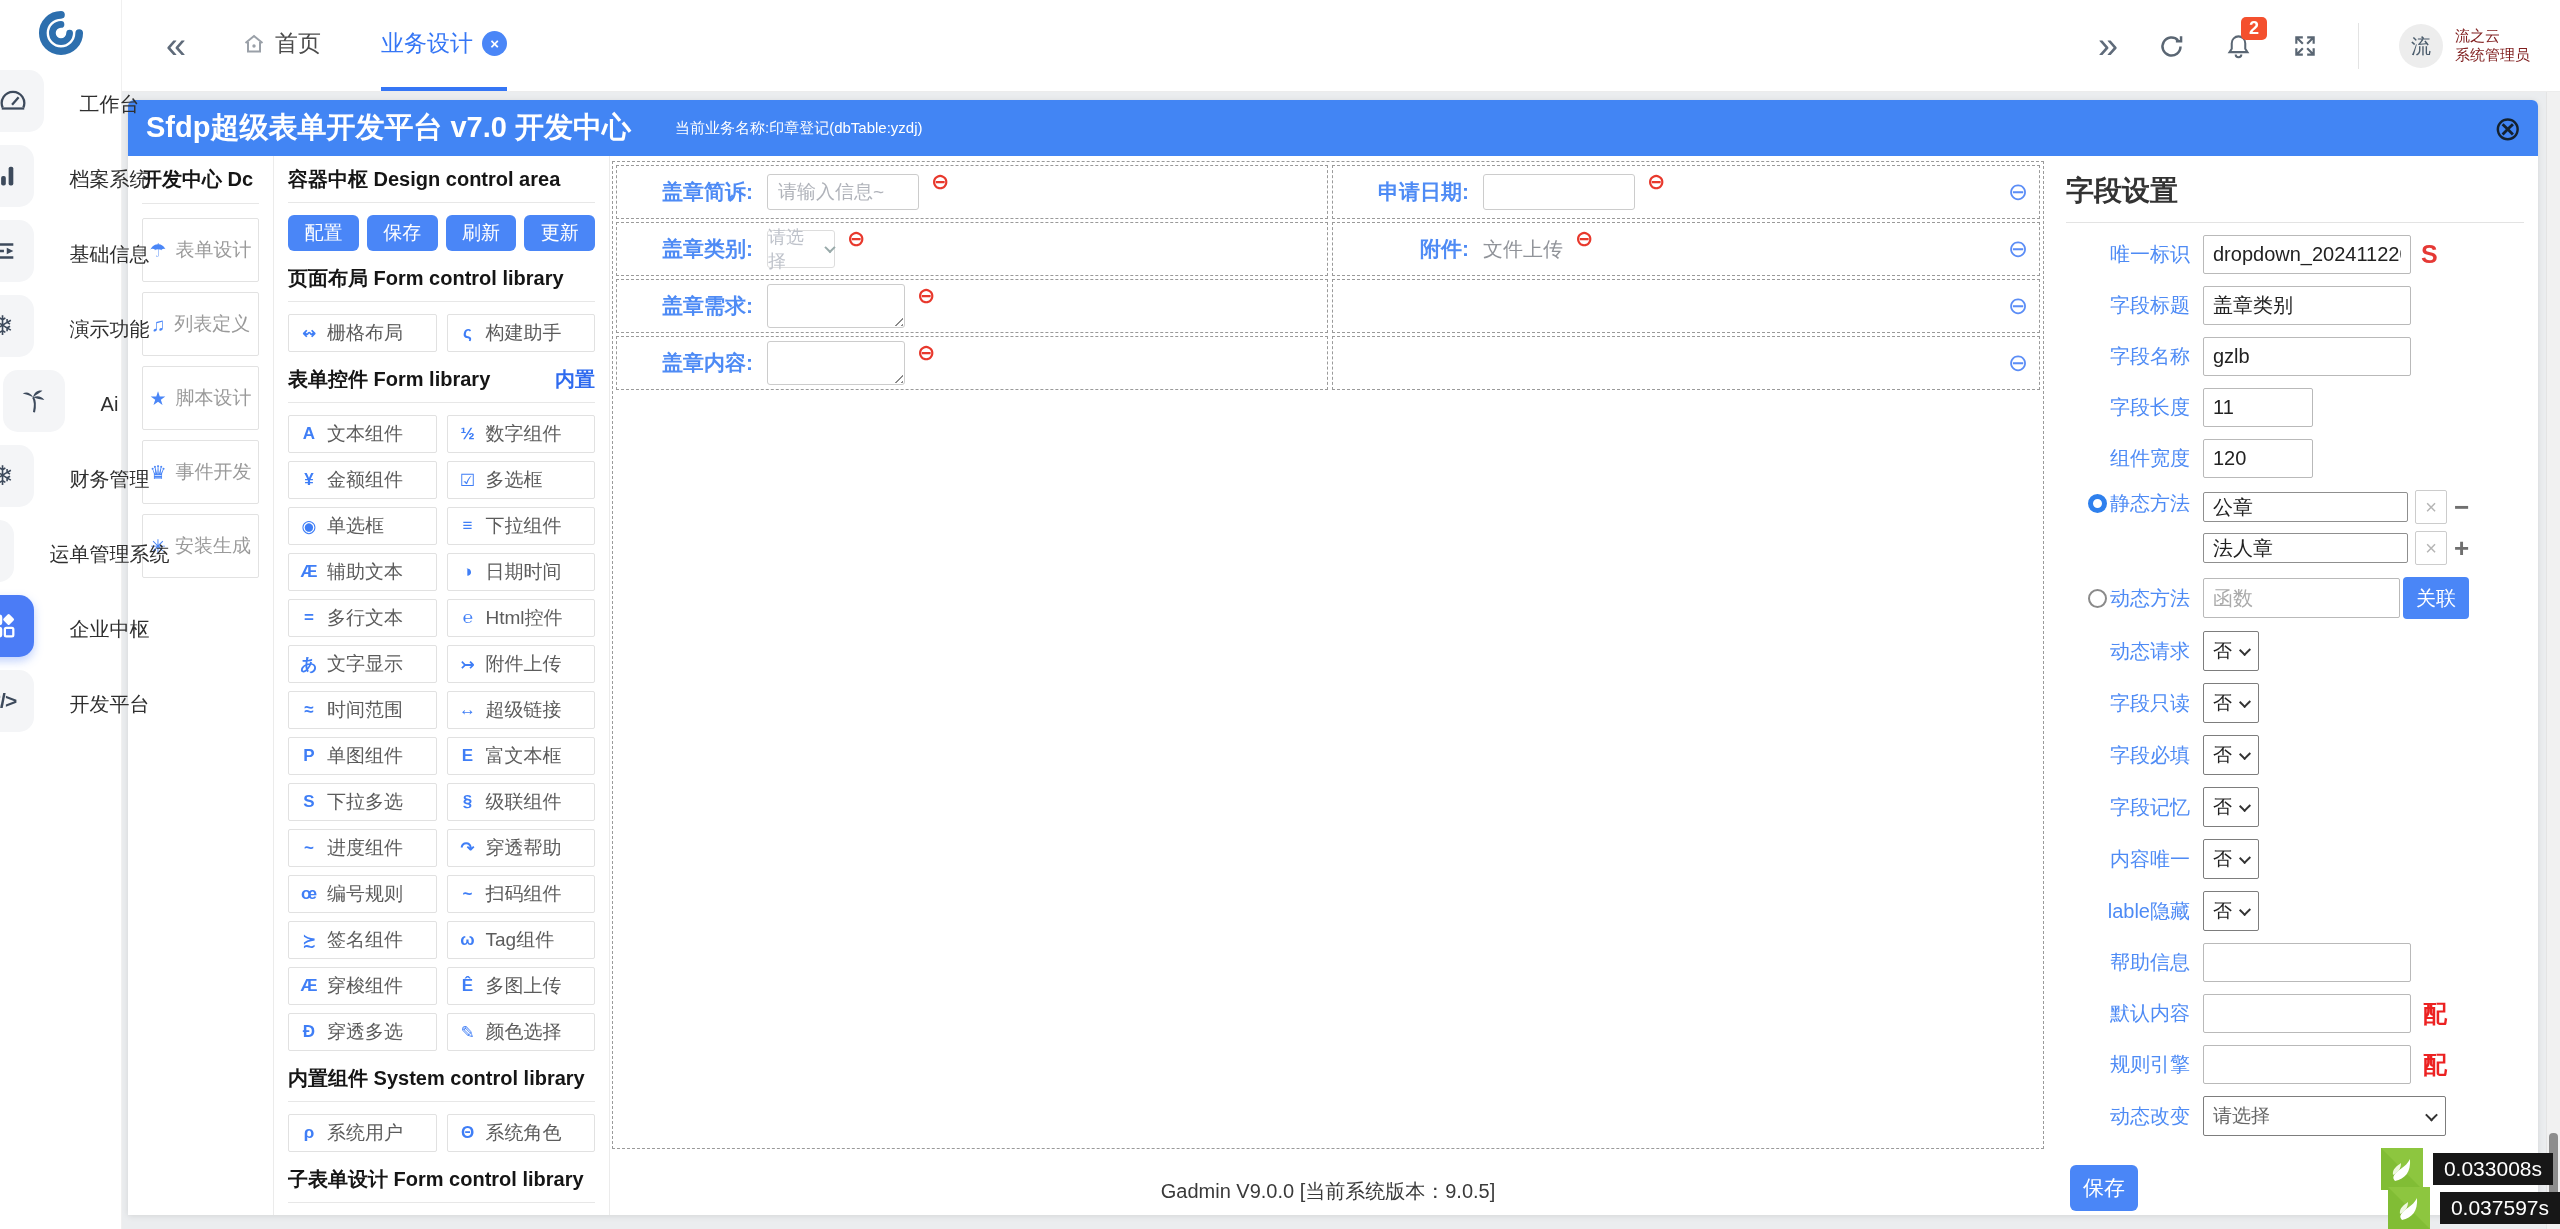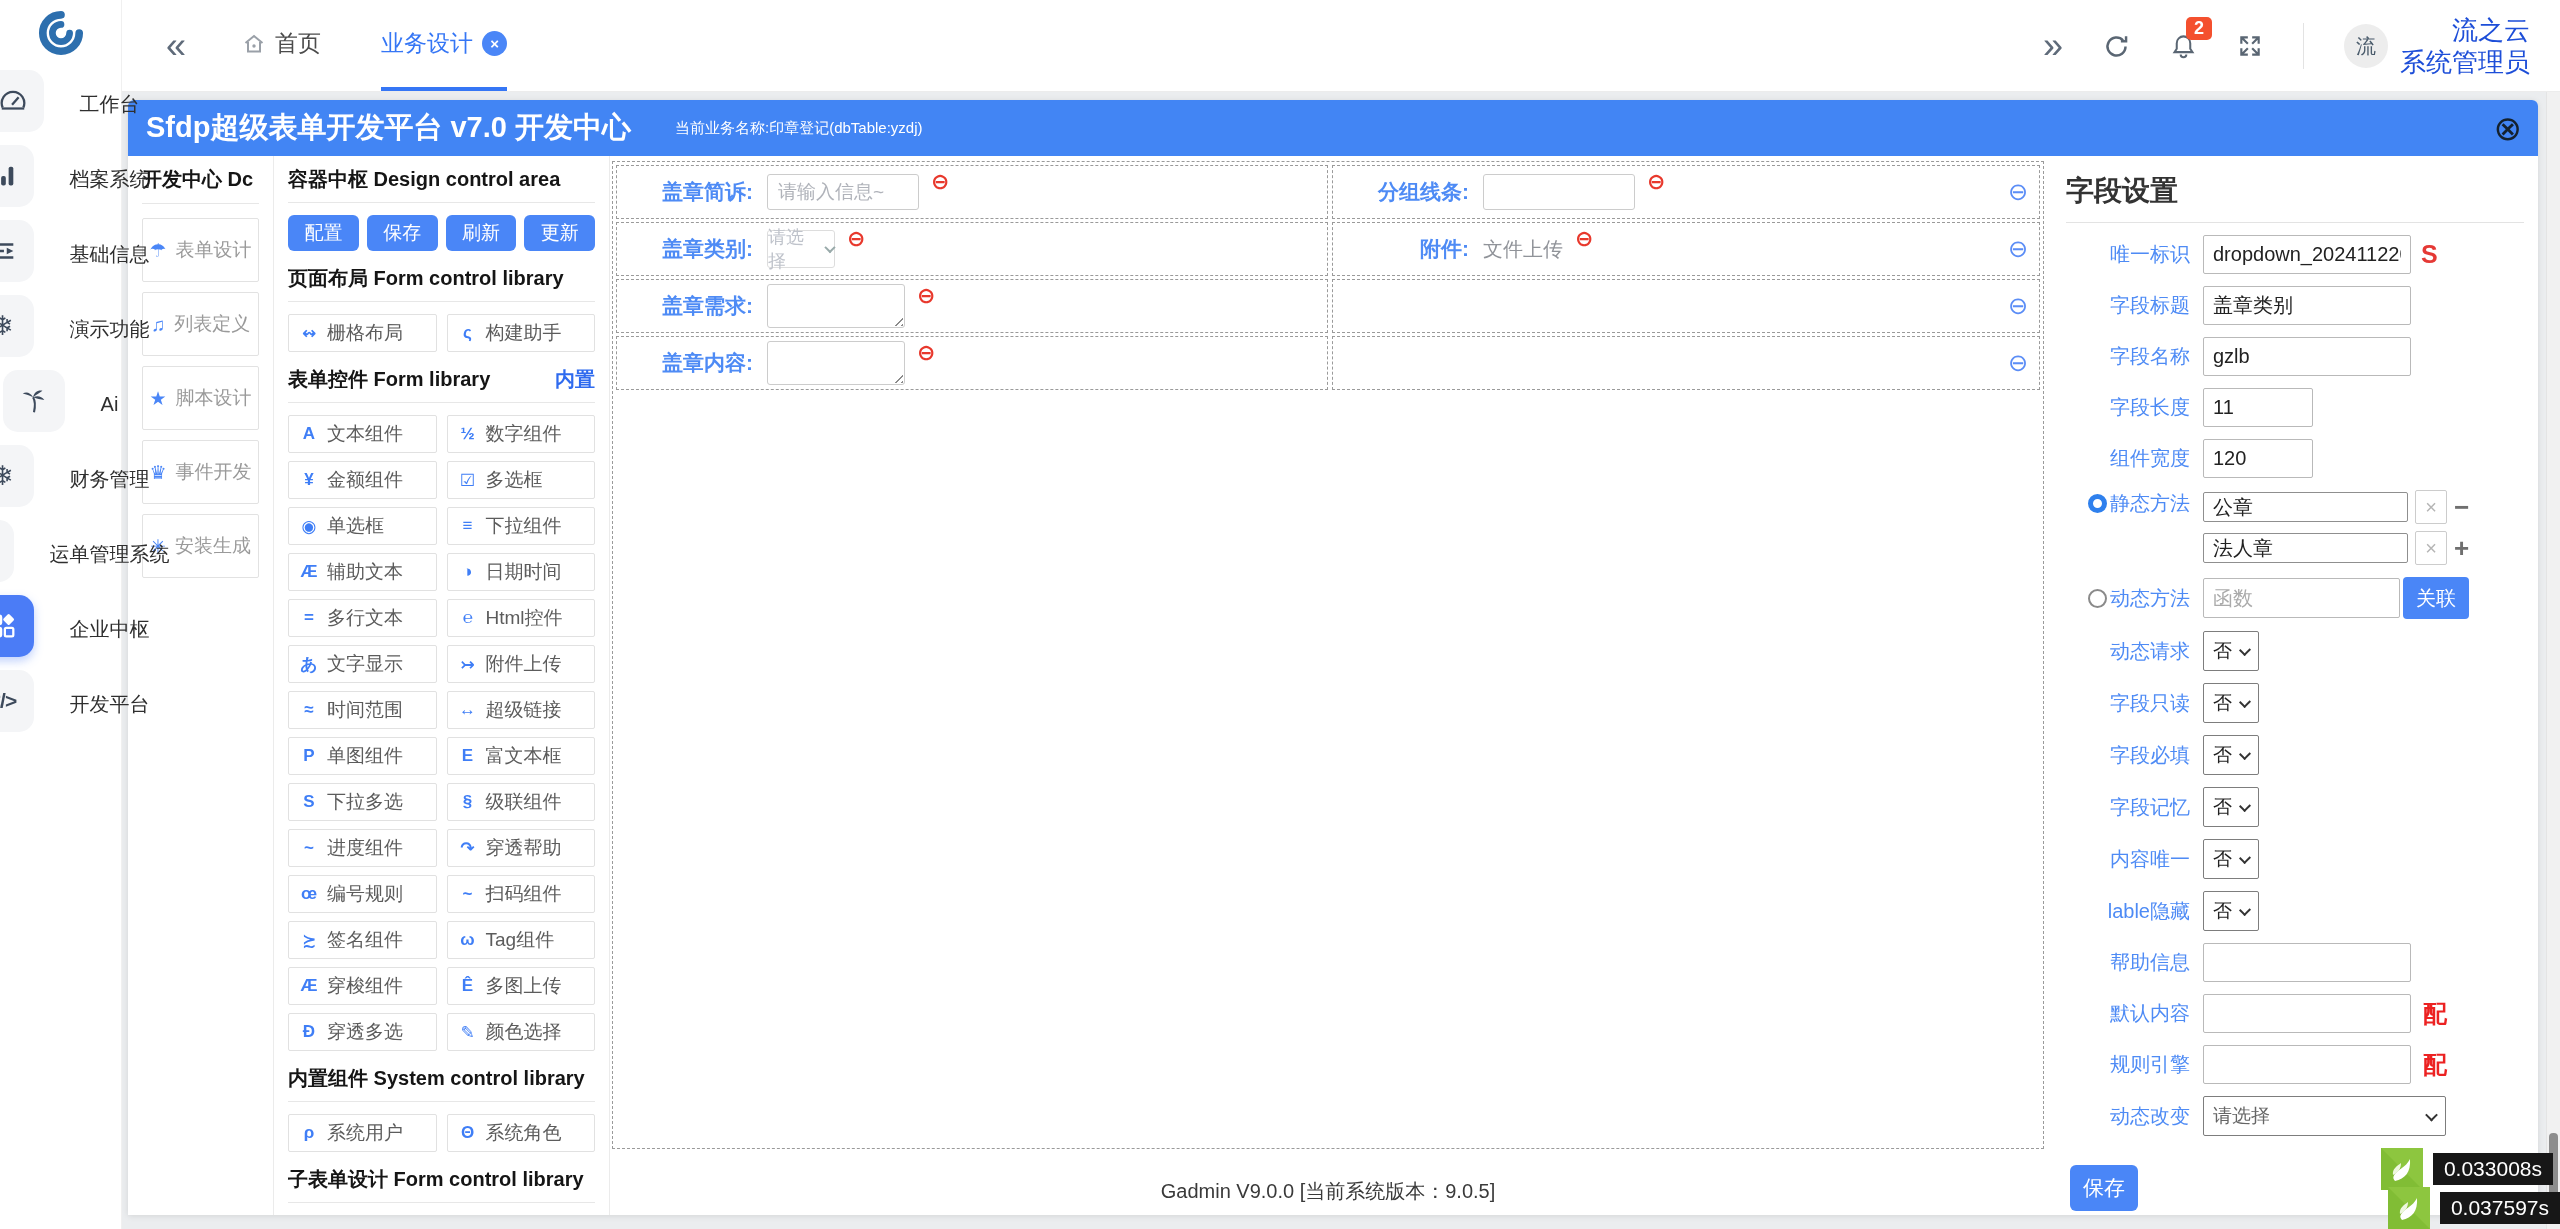--- a/index.html
+++ b/index.html
@@ -20,21 +20,21 @@
 .tab{display:flex;align-items:center;gap:9px;margin:0 30px;font-size:23px;color:#4b4b4b;border-bottom:4px solid transparent;cursor:pointer;}
 .tab.active{color:#3576f5;border-bottom-color:#3576f5;}
 .tab-badge{width:25px;height:25px;border-radius:50%;background:#4a86f7;color:#fff;display:flex;align-items:center;justify-content:center;font-size:15px;font-weight:bold;}
 .tb-right{position:absolute;right:30px;top:0;height:92px;display:flex;align-items:center;gap:40px;}
 .icon-btn{position:relative;cursor:pointer;display:flex;align-items:center;color:#5a6673;}
 .chev2{font-size:36px;color:#5f6b7a;line-height:1;}
 .bell-badge{position:absolute;top:-16px;left:16px;background:#f4502e;color:#fff;font-size:18px;font-weight:bold;padding:1px 8px;border-radius:5px;}
 .divider{width:1px;height:46px;background:#e3e3e3;}
 .userbox{display:flex;align-items:center;gap:12px;cursor:pointer;}
 .avatar{width:44px;height:44px;border-radius:50%;background:#ededed;color:#4a5b6b;font-size:20px;display:flex;align-items:center;justify-content:center;}
-.uname{font-size:26px;color:#1d4ed8;line-height:1.25;text-align:right;}
+.uname{font-size:15px;color:#7f1d1d;line-height:1.25;}
 
 .window{position:absolute;left:128px;top:100px;width:2410px;bottom:14px;background:#fff;border-radius:6px 6px 0 0;box-shadow:0 1px 6px rgba(0,0,0,.10);overflow:hidden;}
 .titlebar{height:56px;background:#4285f4;display:flex;align-items:center;position:relative;color:#fff;}
 .wtitle{font-size:29px;font-weight:bold;margin-left:18px;}
 .wsub{font-size:15px;margin-left:44px;}
 .wclose{position:absolute;right:16px;top:50%;transform:translateY(-50%);font-size:34px;color:#14212e;cursor:pointer;line-height:1;font-weight:normal;}
 .wbody{position:absolute;top:56px;left:0;right:0;bottom:0;display:flex;border-radius:20px;}
 
 .devpanel{width:146px;border-right:1px solid #ebebeb;padding:10px 14px;overflow:hidden;flex:none;}
 .panel-head{font-size:20px;font-weight:bold;color:#151515;padding-bottom:10px;border-bottom:1px solid #e7e7e7;margin-bottom:14px;white-space:nowrap;}
@@ -451,21 +451,21 @@
     <div class="canvas">
       <div class="canvas-inner">
 
         <div class="c-row">
           <div class="c-cell l">
             <span class="c-label">盖章简诉:</span>
             <input class="c-input" placeholder="请输入信息~" style="">
             <span class="minus-red">⊖</span>
           </div>
           <div class="c-cell r">
-            <span class="c-label">分组线条:</span>
+            <span class="c-label">申请日期:</span>
             <input class="c-input" style="">
             <span class="minus-red">⊖</span>
           </div>
           <span class="minus-blue">⊖</span>
         </div>
 
         <div class="c-row">
           <div class="c-cell l">
             <span class="c-label">盖章类别:</span>
             <span class="c-select">

